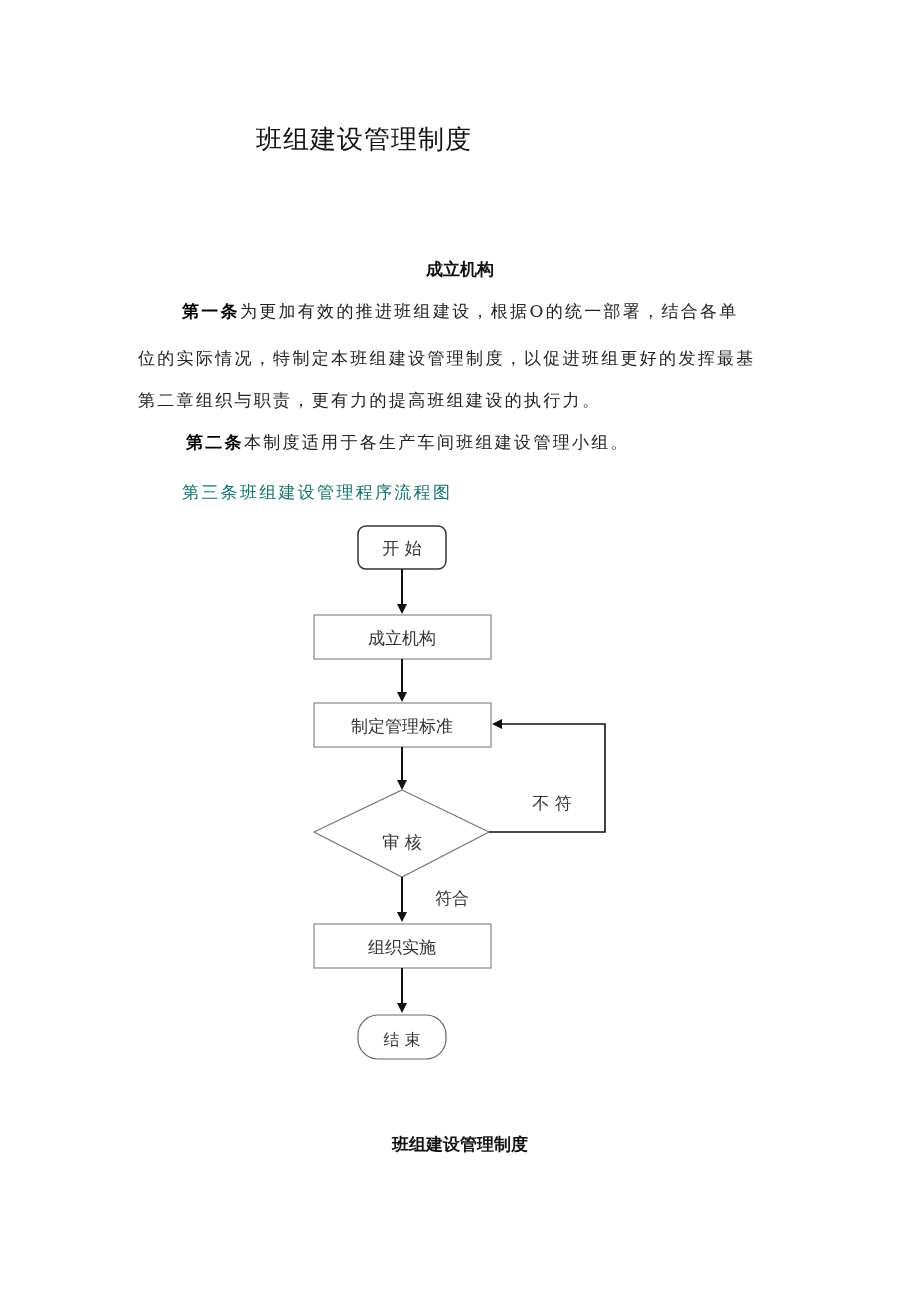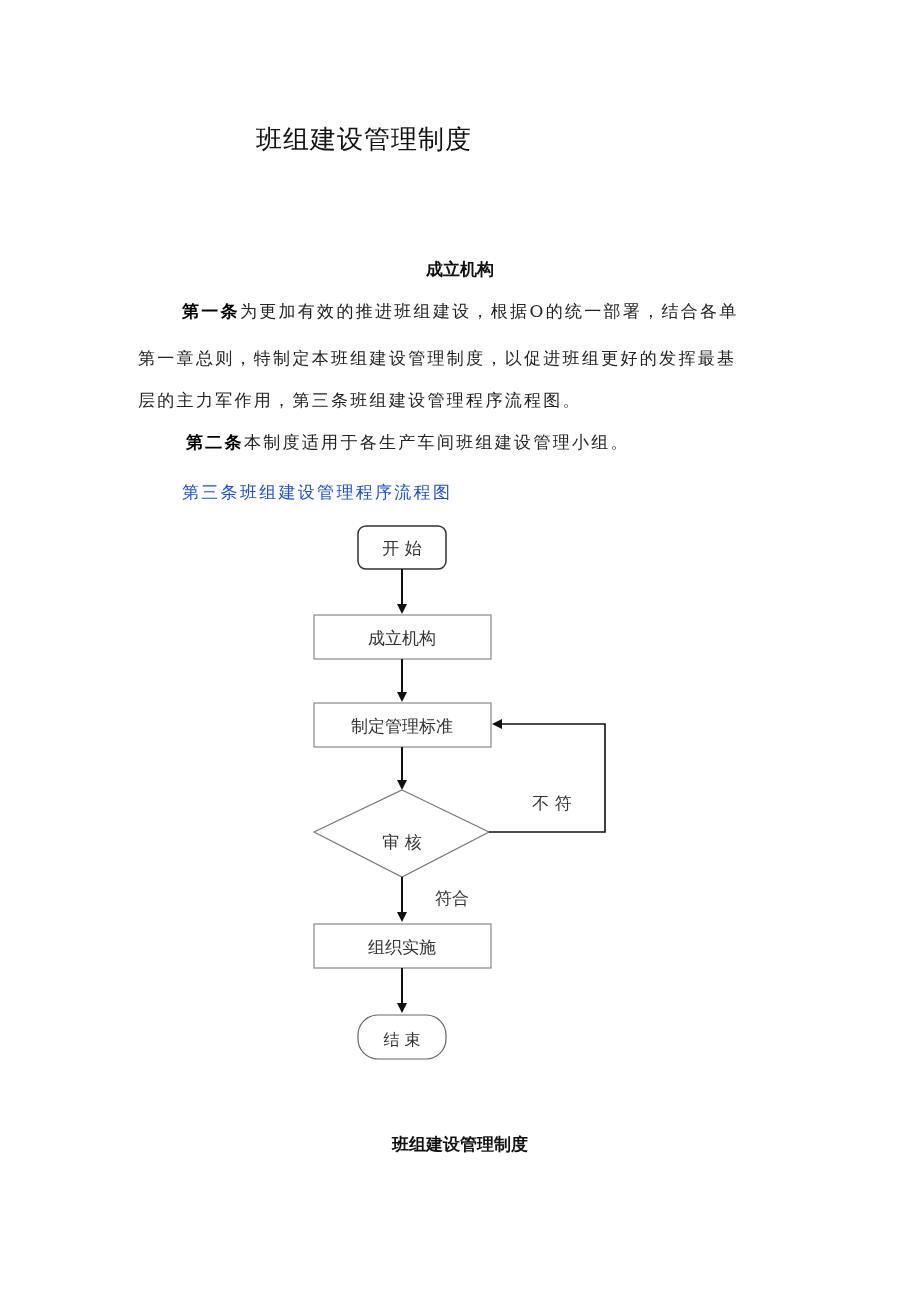--- a/index.html
+++ b/index.html
@@ -14,30 +14,30 @@
 </style>
 </head>
 <body>
 
 <div class="title">班组建设管理制度</div>
 
 <div class="chapter" style="top:258px;">成立机构</div>
 
 <div class="para">
   <div class="line" style="left:44px; top:300px;"><span class="bold">第一条</span><span>为更加有效的推进班组建设，根据O的统一部署，结合各单</span></div>
-  <div class="line" style="left:0; top:347px;">第一章总则，特制定本班组建设管理制度，以促进班组更好的发挥最基</div>
-  <div class="line" style="left:0; top:389px;">层的主力军作用，第三条班组建设管理程序流程图。</div>
+  <div class="line" style="left:0; top:347px;">位的实际情况，特制定本班组建设管理制度，以促进班组更好的发挥最基</div>
+  <div class="line" style="left:0; top:389px;">第二章组织与职责，更有力的提高班组建设的执行力。</div>
 </div>
 
 <div class="para">
   <div class="line" style="left:48px; top:431px;"><span class="bold">第二条</span><span>本制度适用于各生产车间班组建设管理小组。</span></div>
 </div>
 
 <div class="para">
-  <div class="line" style="left:44px; top:481px; color:#1d4ed8;">第三条班组建设管理程序流程图</div>
+  <div class="line" style="left:44px; top:481px; color:#0f766e;">第三条班组建设管理程序流程图</div>
 </div>
 
 <svg class="svgwrap" width="920" height="1301">
   <defs>
     <marker id="arr" markerWidth="10" markerHeight="10" refX="8" refY="5" orient="auto" markerUnits="userSpaceOnUse">
       <path d="M0,0 L10,5 L0,10 z" fill="#111"></path>
     </marker>
   </defs>
 
   <rect x="358" y="526" width="88" height="43" rx="8" ry="8" fill="#fff" stroke="#333" stroke-width="1.5"></rect>

